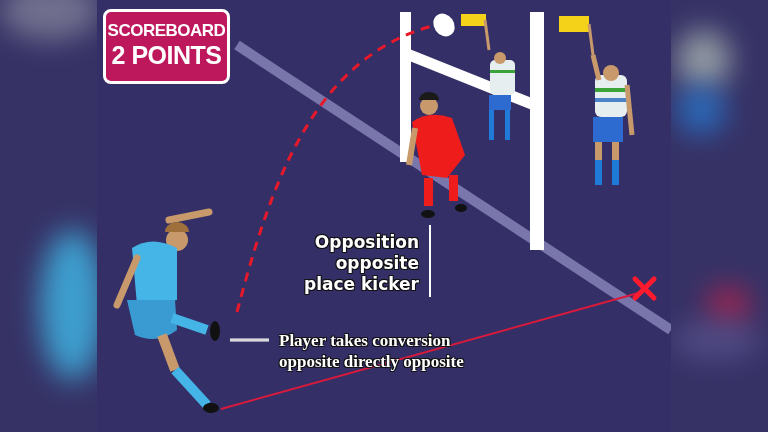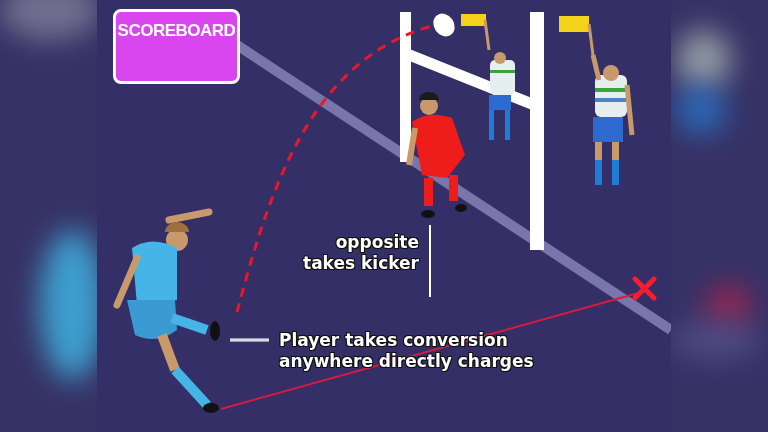--- a/index.html
+++ b/index.html
@@ -20,37 +20,37 @@
     position: absolute; border-radius: 50%;
     filter: blur(14px);
   }
   .stage {
     position: absolute; left: 97px; top: 0; width: 574px; height: 432px;
     background: #342f66;
     overflow: hidden;
   }
   .stage svg { position: absolute; left: 0; top: 0; }
   .scoreboard {
-    position: absolute; left: 16px; top: 9px; width: 127px; height: 75px;
+    position: absolute; left: 6px; top: 9px; width: 127px; height: 75px;
     border: 3px solid #ffffff; border-radius: 8px;
     box-sizing: border-box;
-    background: #d946ef;
+    background: #be185d;
     color: #fff; text-align: center;
     font-family: "Liberation Sans", sans-serif; font-weight: bold;
   }
   .sb-title { font-size: 17px; margin-top: 9px; letter-spacing: -0.5px; line-height: 20px; }
   .sb-points { font-size: 25px; line-height: 28px; letter-spacing: -0.5px; }
   .caption {
     position: absolute; color: #fff; font-weight: bold;
     font-family: "DejaVu Sans", sans-serif;
     font-size: 17px; line-height: 21px;
     text-shadow: -1px -1px 0 #111, 1px -1px 0 #111, -1px 1px 0 #111, 1px 1px 0 #111;
   }
   .caption-opp { left: 190px; top: 232px; width: 132px; text-align: right; }
-  .caption-player { left: 182px; top: 330px; width: 330px; text-align: left; }
+  .caption-player { left: 182px; top: 330px; width: 330px; text-align: left; font-family: Liberation Serif, serif; }
   .cap-line { display: block; }
 </style>
 </head>
 <body>
 
 <div class="side side-left">
   <div class="blur" style="left:40px;top:230px;width:65px;height:150px;background:#3fb1e0;opacity:0.85;"></div>
   <div class="blur" style="left:0px;top:-20px;width:100px;height:60px;background:#8b8aa0;opacity:0.7;"></div>
 </div>
 
@@ -136,24 +136,26 @@
     <line x1="124" y1="409" x2="545" y2="292" stroke="#d91a3c" stroke-width="2"></line>
 
     <g>
       <line x1="538" y1="279" x2="557" y2="298" stroke="#ff1a2e" stroke-width="5" stroke-linecap="round"></line>
       <line x1="557" y1="279" x2="538" y2="298" stroke="#ff1a2e" stroke-width="5" stroke-linecap="round"></line>
     </g>
   </svg>
 
   <div class="scoreboard">
     <div class="sb-title">SCOREBOARD</div>
+    <div class="sb-points">2 POINTS</div>
   </div>
 
   <div class="caption caption-opp">
+    <span class="cap-line">Opposition</span>
     <span class="cap-line">opposite</span>
-    <span class="cap-line">takes kicker</span>
+    <span class="cap-line">place kicker</span>
   </div>
 
   <div class="caption caption-player">
     <span class="cap-line">Player takes conversion</span>
-    <span class="cap-line">anywhere directly charges</span>
+    <span class="cap-line">opposite directly opposite</span>
   </div>
 </div>
 
 </body></html>

